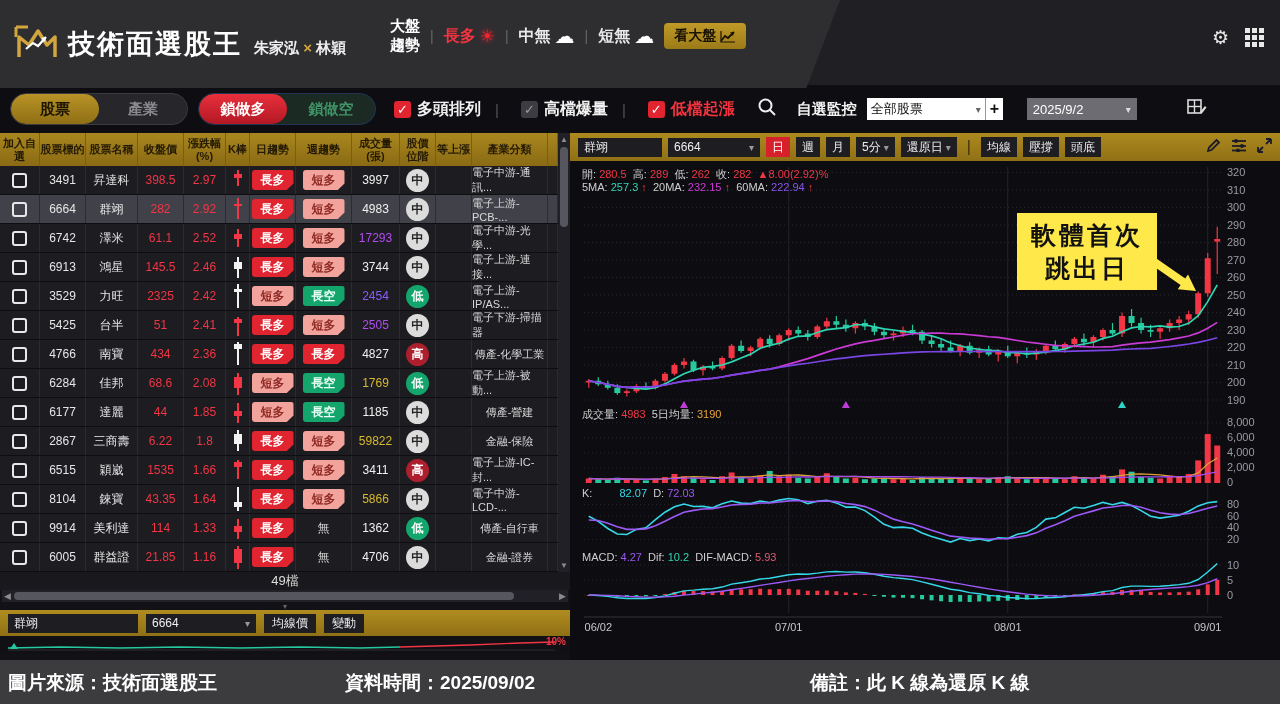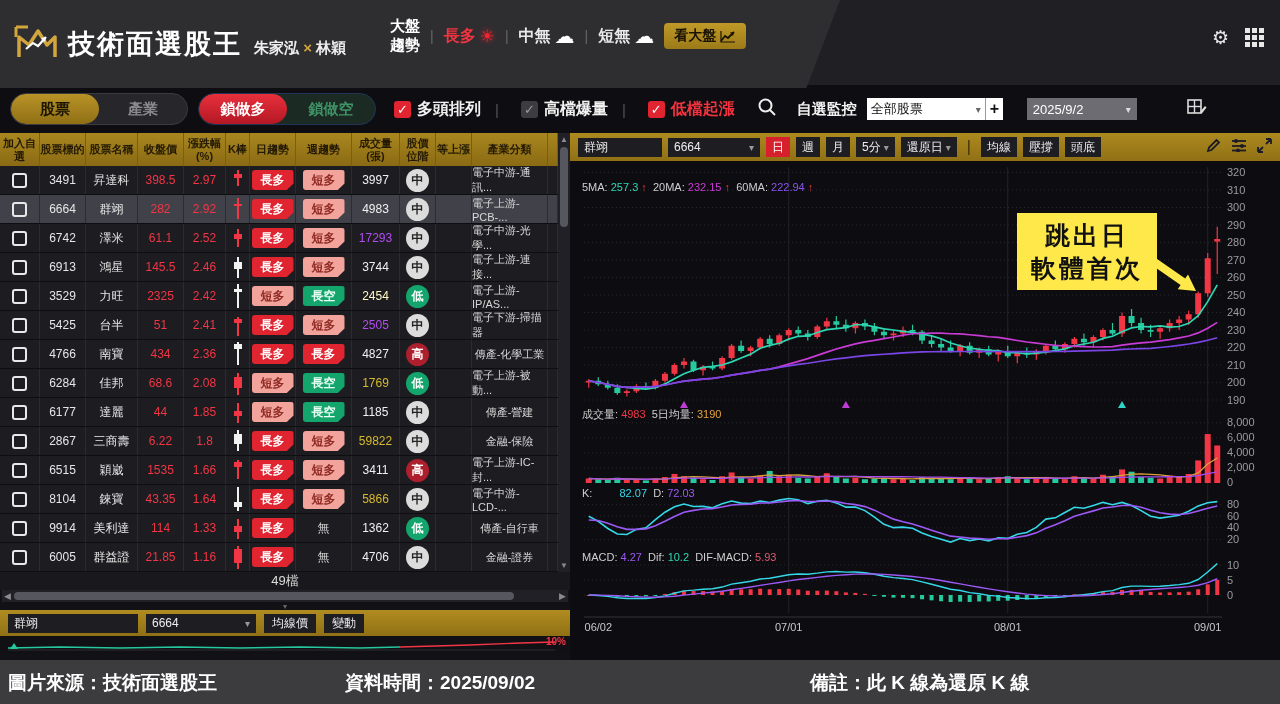--- a/index.html
+++ b/index.html
@@ -444,21 +444,21 @@
                   <span class="kbody" style="background:#f2f2f2;top:6.24px;height:3.12px;"></span>
                 </span>
               </div>
               <div class="td">
                 <span class="badge bullw">短多</span>
               </div>
               <div class="td">
                 <span class="badge bear">長空</span>
               </div>
               <div class="td">
-                <span style="color:#fef9c3;">2454</span>
+                <span style="color:#8b5cf6;">2454</span>
               </div>
               <div class="td">
                 <span class="lvl low">低</span>
               </div>
               <div class="td"></div>
               <div class="td">
                 <span style="font-size:11px;color:#d8d8d8;">電子上游-IP/AS...</span>
               </div>
               <div class="td"></div>
             </div>
@@ -1240,20 +1240,27 @@
           <rect x="645.2388059701493" y="418.86783768223523" width="4" height="15.132162317764767" fill="#f23645"></rect>
           <polyline points="18.761194029850746,434 28.283582089552237,434.4786324786325 37.80597014925373,435.3268074122775 47.32835820895523,436.6941603384977 56.85074626865672,437.49542932241945 66.3731343283582,437.36542149703143 75.8955223880597,437.46452737176116 85.41791044776119,436.54542767393684 94.94029850746269,434.8390626380468 104.46268656716418,432.29602379069064 113.98507462686567,429.84440049101636 123.50746268656717,429.1675514614595 133.02985074626866,428.2136947977159 142.55223880597015,427.77162824010816 152.07462686567163,426.0603609571948 161.59701492537314,423.1348910237761 171.11940298507463,421.6846237993167 180.6417910447761,420.21008823828095 190.16417910447763,418.0153941293408 199.6865671641791,417.1960139114606 209.2089552238806,415.54896657367465 218.7313432835821,413.7508643395271 228.2537313432836,413.05148664223725 237.77611940298507,413.2209031284946 247.2985074626866,412.15453823164796 256.82089552238807,410.85006957193434 266.34328358208955,410.57049931635345 275.86567164179104,411.09709812675175 285.3880597014925,411.05272855510657 294.91044776119406,411.75810591572525 304.43283582089555,413.282169592384 313.95522388059703,415.1909696855795 323.4776119402985,416.6615000185892 333,417.5325821881144 342.5223880597015,418.6420330937184 352.04477611940297,420.88286177367905 361.5671641791045,423.2666123146889 371.089552238806,425.7351734244296 380.6119402985075,428.2420498104152 390.13432835820896,429.55379569903175 399.65671641791045,431.5894507889845 409.17910447761193,432.7331754231185 418.70149253731347,434.3616414421909 428.22388059701495,435.15475138371835 437.74626865671644,436.48092297455923 447.2686567164179,437.0130411955935 456.7910447761194,437.6349225232347 466.3134328358209,437.60209538650645 475.83582089552243,436.8173778818162 485.3582089552239,436.64909632820616 494.8805970149254,435.7691139562529 504.4029850746269,434.34155951718697 513.9253731343284,433.69784524706773 523.4477611940299,432.47900534601047 532.9701492537314,430.5841421147433 542.4925373134329,429.6171222940668 552.0149253731344,426.5162706135474 561.5373134328358,425.12937803634804 571.0597014925374,425.10113595408234 580.5820895522389,425.41973676194743 590.1044776119404,425.2885010785146 599.6268656716419,424.56700872165396 609.1492537313434,423.63060292956493 618.6716417910449,422.29717271719227 628.1940298507463,418.51403311812896 637.7164179104478,410.94018832549375 647.2388059701493,402.6365755868139" fill="none" stroke="#35d8e8" stroke-width="1.4"></polyline>
           <polyline points="18.761194029850746,434 28.283582089552237,434.0957264957265 37.80597014925373,434.3419426790367 47.32835820895523,434.8123862109289 56.85074626865672,435.348994833227 66.3731343283582,435.7522801659879 75.8955223880597,436.09472960714254 85.41791044776119,436.1848692205014 94.94029850746269,435.9157079040105 104.46268656716418,435.19177108134653 113.98507462686567,434.1222969632805 123.50746268656717,433.1313478629163 133.02985074626866,432.1478172498762 142.55223880597015,431.2725794479226 152.07462686567163,430.23013574977705 161.59701492537314,428.81108680457686 171.11940298507463,427.3857942035248 180.6417910447761,425.95065301047606 190.16417910447763,424.363601234249 199.6865671641791,422.9300837696913 209.2089552238806,421.453860330488 218.7313432835821,419.9132611322958 228.2537313432836,418.5409062342841 237.77611940298507,417.4769056131262 247.2985074626866,416.41243213683055 256.82089552238807,415.2999596238513 266.34328358208955,414.3540675623517 275.86567164179104,413.7026736752317 285.3880597014925,413.1726846512067 294.91044776119406,412.8897689041104 304.43283582089555,412.96824904176515 313.95522388059703,413.412793170528 323.4776119402985,414.06253454014023 333,414.75654406973507 342.5223880597015,415.5336418745317 352.04477611940297,416.60348585436117 361.5671641791045,417.93611114642675 371.089552238806,419.49592360202735 380.6119402985075,421.2451488437049 390.13432835820896,422.90687821477024 399.65671641791045,424.6433927296131 409.17910447761193,426.2613492683142 418.70149253731347,427.8814077030895 428.22388059701495,429.3360764392153 437.74626865671644,430.76504574628404 447.2686567164179,432.014644836146 456.7910447761194,433.1387003735637 466.3134328358209,434.03137937615224 475.83582089552243,434.58857907728503 485.3582089552239,435.0006825274693 494.8805970149254,435.154368813226 504.4029850746269,434.9918069540182 513.9253731343284,434.7330146126281 523.4477611940299,434.28221275930457 532.9701492537314,433.5425986303923 542.4925373134329,432.7575033631272 552.0149253731344,431.50925681321127 561.5373134328358,430.2332810578386 571.0597014925374,429.20685203708734 580.5820895522389,428.4494289820594 590.1044776119404,427.8172434013504 599.6268656716419,427.1671964654111 609.1492537313434,426.4598777582419 618.6716417910449,425.627336750032 628.1940298507463,424.20467602365136 637.7164179104478,421.55177848401985 647.2388059701493,417.76873790457864" fill="none" stroke="#9b59f5" stroke-width="1.4"></polyline>
           <line x1="14" y1="456" x2="652" y2="456" stroke="#333339" stroke-width="1"></line>
           <text x="28.283582089552237" y="470" fill="#c8c8cc" font-size="11" text-anchor="middle">06/02</text>
           <text x="218.7313432835821" y="470" fill="#c8c8cc" font-size="11" text-anchor="middle">07/01</text>
           <text x="437.74626865671644" y="470" fill="#c8c8cc" font-size="11" text-anchor="middle">08/01</text>
           <text x="637.7164179104478" y="470" fill="#c8c8cc" font-size="11" text-anchor="middle">09/01</text>
         </svg>
 
+      <div class="ov" style="left:12px;top:6px;">
+        <span class="lg-lab">開:</span> <span class="lg-red">280.5</span>&nbsp;
+        <span class="lg-lab">高:</span> <span class="lg-red">289</span>&nbsp;
+        <span class="lg-lab">低:</span> <span class="lg-red">262</span>&nbsp;
+        <span class="lg-lab">收:</span> <span class="lg-red">282</span>&nbsp;
+        <span class="lg-red">▲8.00(2.92)%</span>
+      </div>
       <div class="ov" style="left:12px;top:20px;">
         <span class="lg-lab">5MA:</span> <span class="lg-ma5">257.3</span>
         <span class="lg-up">↑</span>&nbsp;
         <span class="lg-lab">20MA:</span> <span class="lg-ma20">232.15</span>
         <span class="lg-up">↑</span>&nbsp;
         <span class="lg-lab">60MA:</span> <span class="lg-ma60">222.94</span>
         <span class="lg-up">↑</span>
       </div>
       <div class="ov" style="left:12px;top:246px;">
         <span class="lg-lab">成交量:</span> <span class="lg-red">4983</span>&nbsp;
@@ -1263,22 +1270,22 @@
         <span class="lg-lab">K:</span> <span class="lg-k">82.07</span>&nbsp;
         <span class="lg-lab">D:</span> <span class="lg-d">72.03</span>
       </div>
       <div class="ov" style="left:12px;top:390px;">
         <span class="lg-lab">MACD:</span> <span class="lg-d">4.27</span>&nbsp;
         <span class="lg-lab">Dif:</span> <span class="lg-ma5">10.2</span>&nbsp;
         <span class="lg-lab">DIF-MACD:</span> <span class="lg-pink">5.93</span>
       </div>
 
       <div class="anno">
+        <div>軟體首次</div>
         <div>跳出日</div>
-        <div>軟體首次</div>
       </div>
       <svg width="80" height="60" style="position:absolute;left:572px;top:88px;">
         <polygon points="15.3,16.7 45.2,37.5 48,33.4 56,50 37.8,48.2 40.6,44.1 10.7,23.3" fill="#ffe94a" transform="translate(-2,-8)"></polygon>
       </svg>
     </div>
   </div>
 </div>
 
 <div class="footer">
   <span style="left:8px;">圖片來源：技術面選股王</span>

